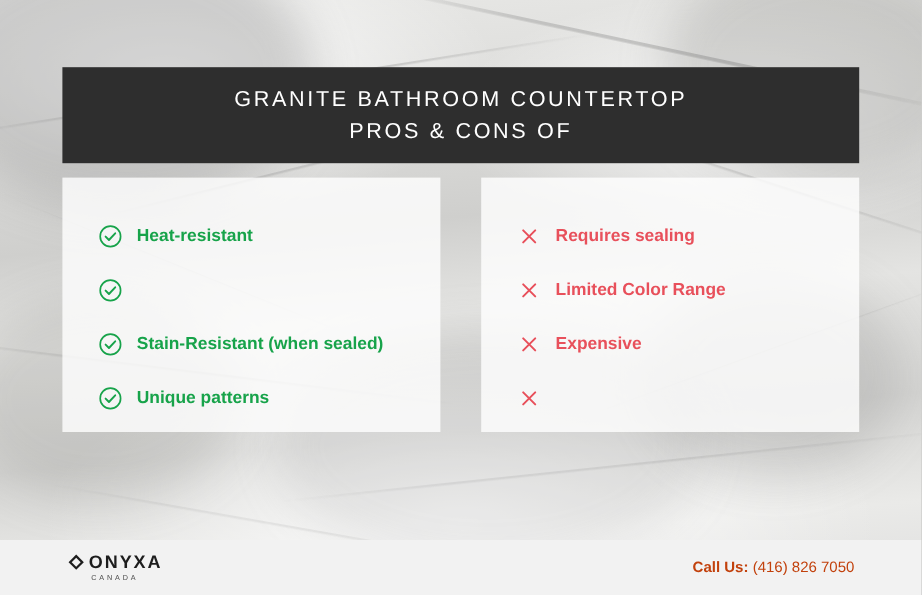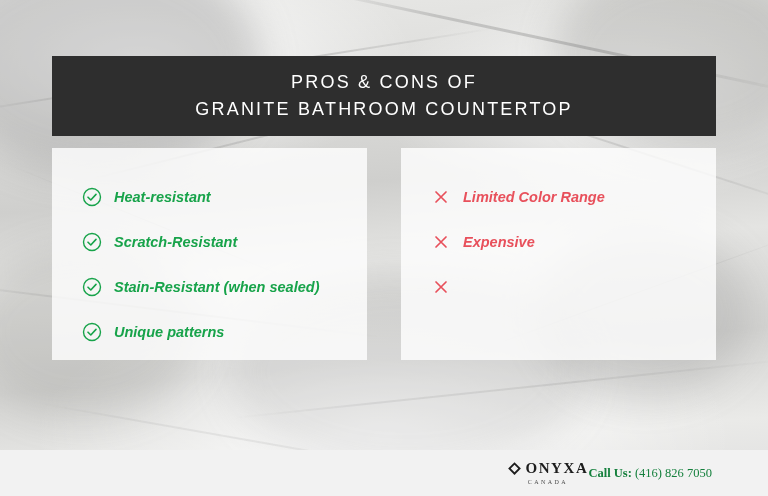--- a/index.html
+++ b/index.html
@@ -86,21 +86,20 @@
   }
 
   
   .columns {
     position: absolute;
     left: 52px;
     top: 148px;
     width: 664px;
     display: flex;
     gap: 34px;
-    font-style: italic;
   }
   .card {
     background: rgba(255,255,255,0.80);
     width: 323px;
     height: 212px;
     padding: 26px 0 0 0;
     box-sizing: border-box;
   }
   .item {
     display: flex;
@@ -126,24 +125,23 @@
   
   .footer {
     position: absolute;
     left: 0;
     bottom: 0;
     width: 768px;
     height: 46px;
     background: #f2f2f2;
     display: flex;
     align-items: center;
-    justify-content: flex-end;
+    justify-content: space-between;
     padding: 0 56px;
     box-sizing: border-box;
-    font-family: Liberation Serif, serif;
   }
   .logo {
     display: flex;
     flex-direction: column;
     align-items: center;
     line-height: 1;
   }
   .logo-row {
     display: flex;
     align-items: center;
@@ -157,21 +155,21 @@
   }
   .logo-sub {
     font-size: 6px;
     letter-spacing: 2.4px;
     color: #4a4a4a;
     margin-top: 3px;
   }
   .logo-mark { width: 15px; height: 15px; }
   .contact {
     font-size: 12.5px;
-    color: #15803d;
+    color: #c2410c;
   }
   .contact b { font-weight: bold; }
   .contact span.num { font-weight: normal; }
 </style>
 </head>
 <body>
 
 <div class="poster">
 
   <div class="marble">
@@ -187,58 +185,63 @@
       <div class="vein v4"></div>
       <div class="vein v5"></div>
       <div class="vein v6"></div>
       <div class="vein v7"></div>
       <div class="vein v8"></div>
       <div class="vein v9"></div>
     </div>
   </div>
 
   <div class="header">
+    <div class="line">GRANITE BATHROOM COUNTERTOP</div>
     <div class="line">PROS &amp; CONS OF</div>
-    <div class="line">GRANITE BATHROOM COUNTERTOP</div>
   </div>
 
   <div class="columns">
 
     <div class="card pros">
       <div class="item">
         <svg class="mark" viewBox="0 0 20 20">
           <circle cx="10" cy="10" r="8.5" fill="none" stroke="#17a34a" stroke-width="1.4"></circle>
           <path d="M6 10.2 L8.8 13 L14 7.4" fill="none" stroke="#17a34a" stroke-width="1.6" stroke-linecap="round" stroke-linejoin="round"></path>
         </svg>
         <div class="item-label">Heat-resistant</div>
       </div>
       <div class="item">
         <svg class="mark" viewBox="0 0 20 20">
           <circle cx="10" cy="10" r="8.5" fill="none" stroke="#17a34a" stroke-width="1.4"></circle>
           <path d="M6 10.2 L8.8 13 L14 7.4" fill="none" stroke="#17a34a" stroke-width="1.6" stroke-linecap="round" stroke-linejoin="round"></path>
         </svg>
-        <div class="item-label">Scratch-Resistant</div>
       </div>
       <div class="item">
         <svg class="mark" viewBox="0 0 20 20">
           <circle cx="10" cy="10" r="8.5" fill="none" stroke="#17a34a" stroke-width="1.4"></circle>
           <path d="M6 10.2 L8.8 13 L14 7.4" fill="none" stroke="#17a34a" stroke-width="1.6" stroke-linecap="round" stroke-linejoin="round"></path>
         </svg>
         <div class="item-label">Stain-Resistant (when sealed)</div>
       </div>
       <div class="item">
         <svg class="mark" viewBox="0 0 20 20">
           <circle cx="10" cy="10" r="8.5" fill="none" stroke="#17a34a" stroke-width="1.4"></circle>
           <path d="M6 10.2 L8.8 13 L14 7.4" fill="none" stroke="#17a34a" stroke-width="1.6" stroke-linecap="round" stroke-linejoin="round"></path>
         </svg>
         <div class="item-label">Unique patterns</div>
       </div>
     </div>
 
     <div class="card cons">
+      <div class="item">
+        <svg class="mark" viewBox="0 0 20 20">
+          <path d="M5 5 L15 15 M15 5 L5 15" fill="none" stroke="#e8505b" stroke-width="1.7" stroke-linecap="round"></path>
+        </svg>
+        <div class="item-label">Requires sealing</div>
+      </div>
       <div class="item">
         <svg class="mark" viewBox="0 0 20 20">
           <path d="M5 5 L15 15 M15 5 L5 15" fill="none" stroke="#e8505b" stroke-width="1.7" stroke-linecap="round"></path>
         </svg>
         <div class="item-label">Limited Color Range</div>
       </div>
       <div class="item">
         <svg class="mark" viewBox="0 0 20 20">
           <path d="M5 5 L15 15 M15 5 L5 15" fill="none" stroke="#e8505b" stroke-width="1.7" stroke-linecap="round"></path>
         </svg>

